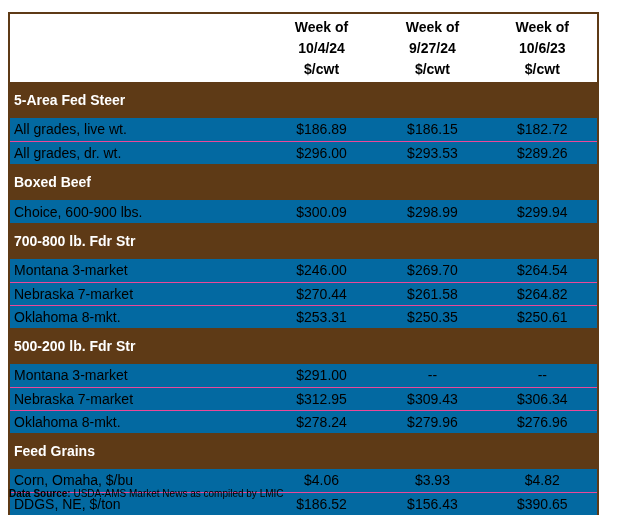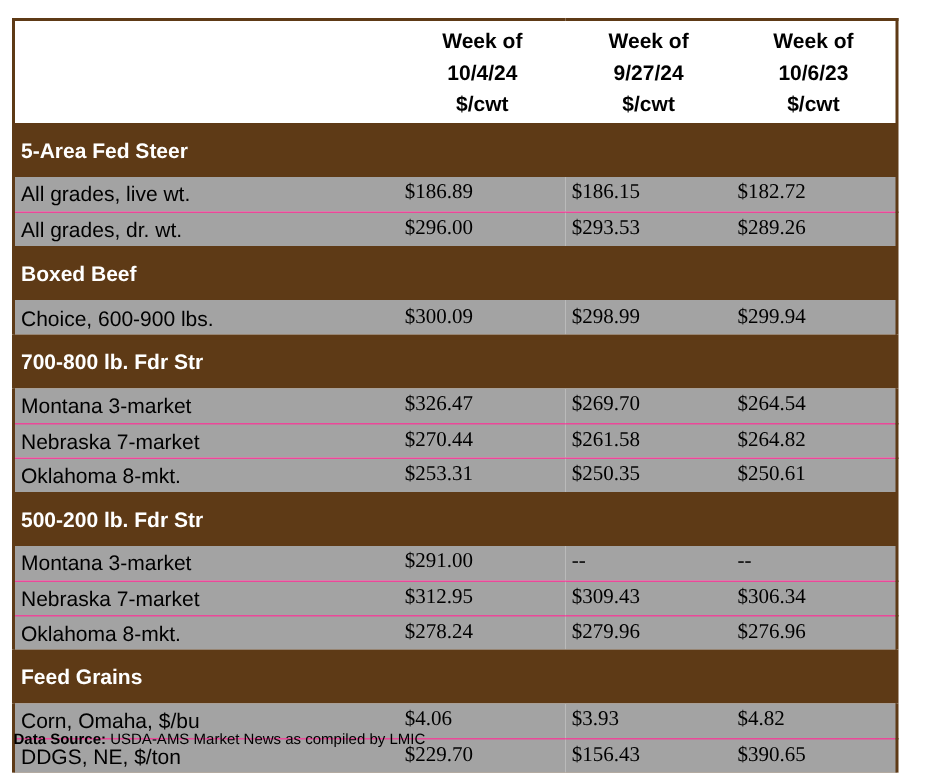--- a/index.html
+++ b/index.html
@@ -39,26 +39,26 @@
     line-height: 18px;
     padding: 2px 4px;
     font-size: 14px;
   }
 
   tr.data-row td {
     height: 23px;
     line-height: 20px;
     padding: 1px 4px;
     vertical-align: middle;
-    background: #a3a3a3;
+    background: #0369a1;
     margin-left: 12px;
   }
   tr.data-row + tr.data-row td { border-top: 1px solid #ec4899; }
   td.row-label { text-align: left; padding-left: 6px; }
-  td.row-value { text-align: left; font-family: Liberation Serif, serif; }
+  td.row-value { text-align: center; }
 
   .footer {
     position: absolute;
     left: 9px; top: 485px;
     font-size: 10px;
     line-height: 18px;
     white-space: pre-wrap;
   }
   .footer .src-label { font-weight: bold; }
 </style>
@@ -117,21 +117,21 @@
           <td class="row-label">Choice, 600-900 lbs.</td>
           <td class="row-value">$300.09</td>
           <td class="row-value">$298.99</td>
           <td class="row-value">$299.94</td>
         </tr>
         <tr class="section-row">
           <td colspan="4">700-800 lb. Fdr Str</td>
         </tr>
         <tr class="data-row">
           <td class="row-label">Montana 3-market</td>
-          <td class="row-value">$326.47</td>
+          <td class="row-value">$246.00</td>
           <td class="row-value">$269.70</td>
           <td class="row-value">$264.54</td>
         </tr>
         <tr class="data-row">
           <td class="row-label">Nebraska 7-market</td>
           <td class="row-value">$270.44</td>
           <td class="row-value">$261.58</td>
           <td class="row-value">$264.82</td>
         </tr>
         <tr class="data-row">
@@ -165,21 +165,21 @@
           <td colspan="4">Feed Grains</td>
         </tr>
         <tr class="data-row">
           <td class="row-label">Corn, Omaha, $/bu</td>
           <td class="row-value">$4.06</td>
           <td class="row-value">$3.93</td>
           <td class="row-value">$4.82</td>
         </tr>
         <tr class="data-row">
           <td class="row-label">DDGS, NE, $/ton</td>
-          <td class="row-value">$229.70</td>
+          <td class="row-value">$186.52</td>
           <td class="row-value">$156.43</td>
           <td class="row-value">$390.65</td>
         </tr>
       </tbody>
   </table>
 
   <div class="footer"><span class="src-label">Data Source: </span><span>USDA-AMS Market News as compiled by LMIC</span></div>
 
 </div>
 

